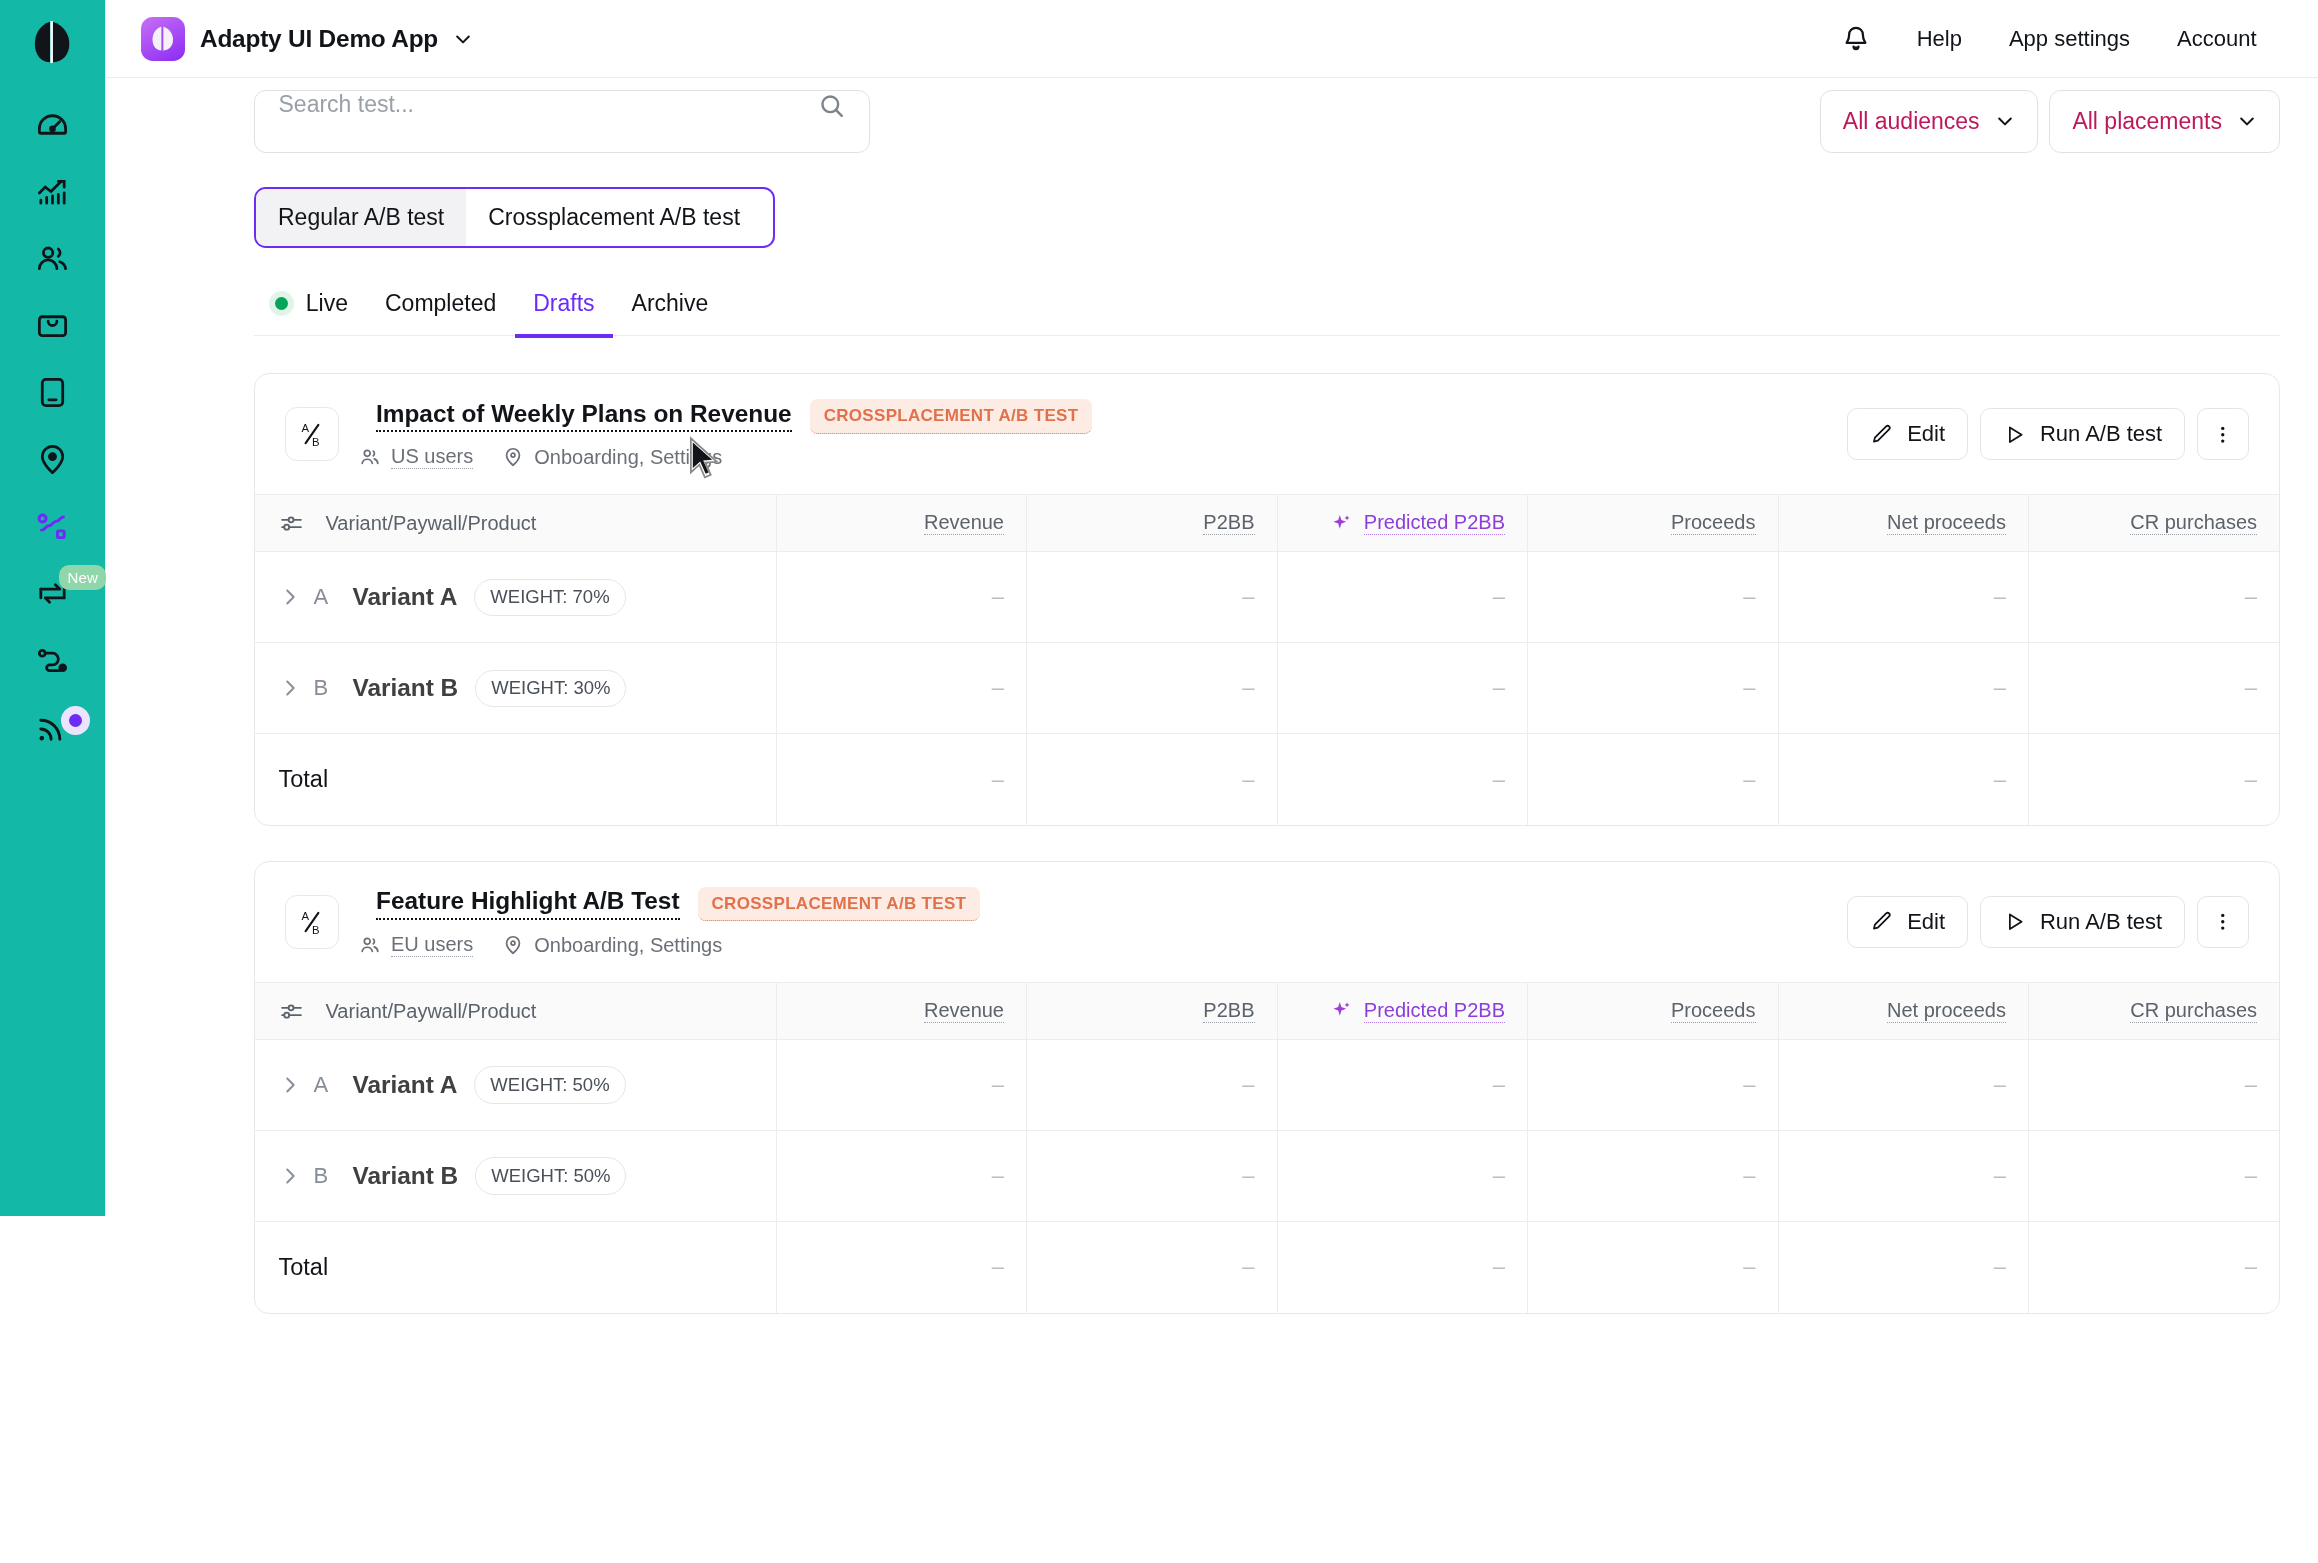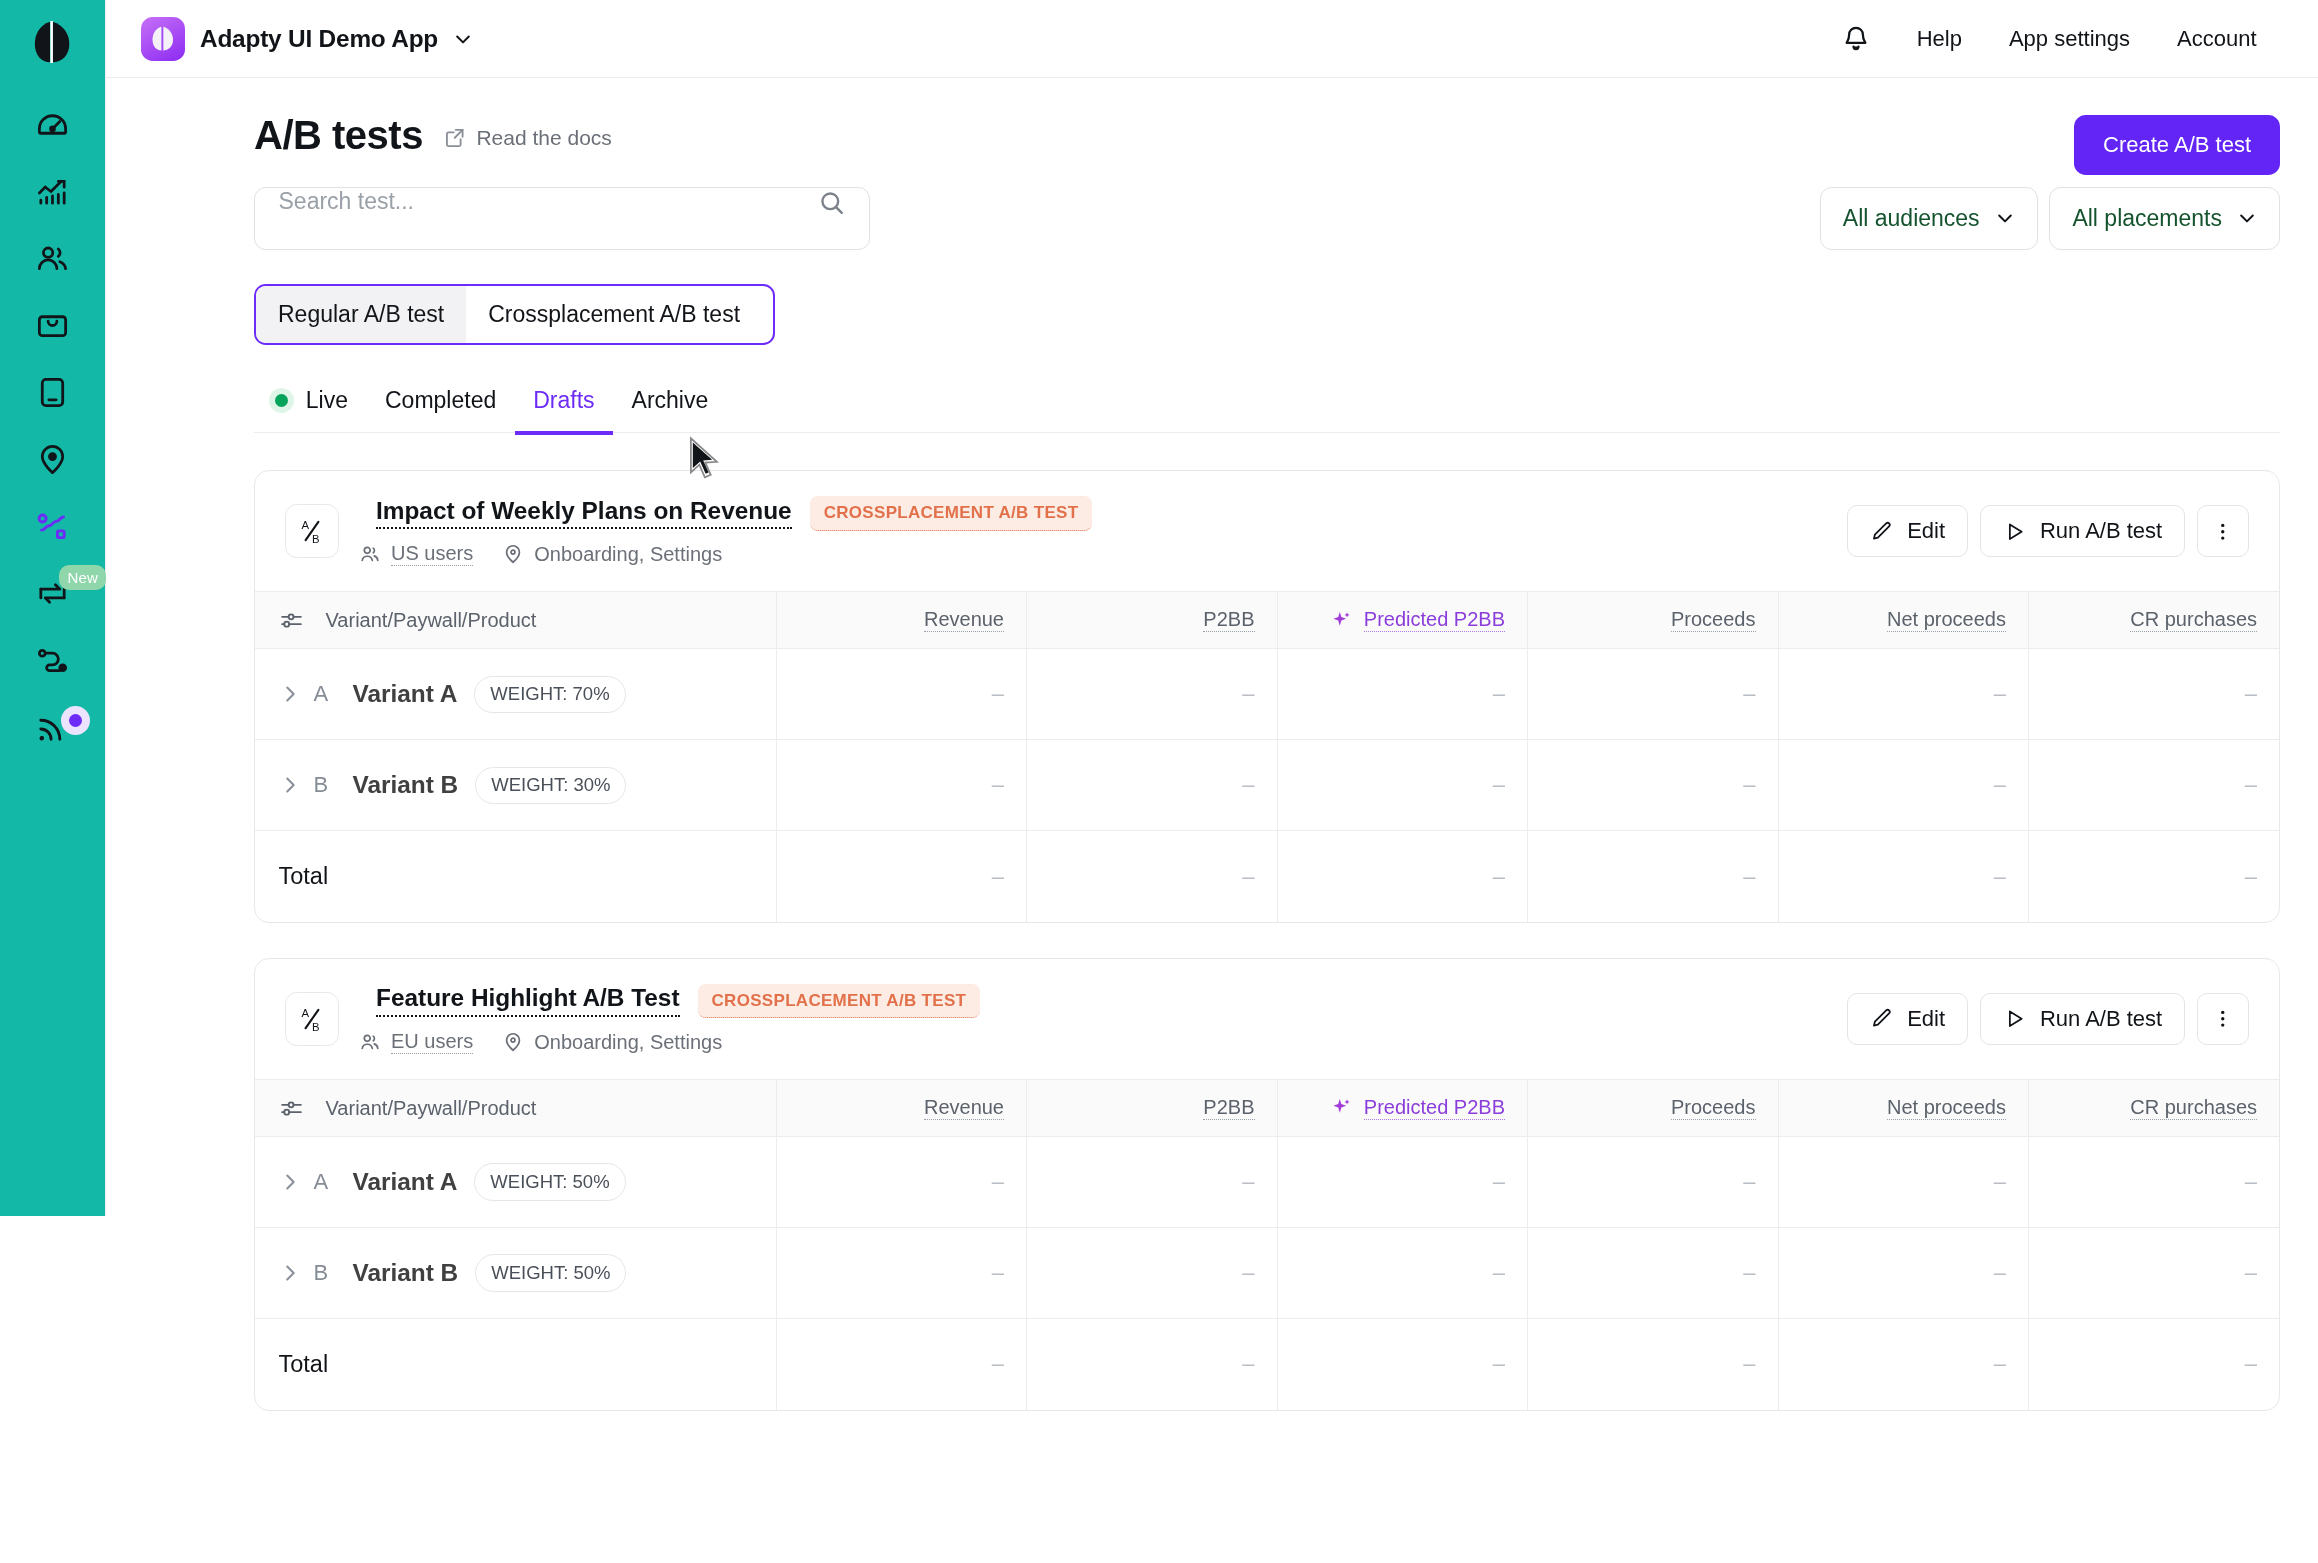--- a/index.html
+++ b/index.html
@@ -93,21 +93,21 @@
   }
   .search-box input {
     flex:1; border:none; outline:none; font-size: 23px; color:#111418;
     font-family: "Liberation Sans", sans-serif; background: transparent;
   }
   .search-box input::placeholder { color:#9aa0a8; }
   .selects { margin-left:auto; display:flex; gap: 11.8px; }
   .select-pill {
     height: 63px; border: 1.7px solid #dfe1e5; border-radius: 11.8px;
     display:flex; align-items:center; gap: 15px; padding: 0 22px;
-    font-size: 23px; color:#14532d; cursor:pointer; background:#fff; white-space: nowrap;
+    font-size: 23px; color:#be185d; cursor:pointer; background:#fff; white-space: nowrap;
   }
 
   
   .segmented {
     margin-top: 34px;
     display:inline-flex;
     border: 2.5px solid #6c2bf7; border-radius: 11.8px;
     overflow: hidden; background:#fff; width: 521px;
   }
   .seg-item {
@@ -314,32 +314,20 @@
         </svg>
       </div>
       <div class="tb-link">Help</div>
       <div class="tb-link">App settings</div>
       <div class="tb-link">Account</div>
     </div>
   </div>
 
   <div class="content">
 
-    <div class="page-head">
-      <div class="page-title">A/B tests</div>
-      <div class="docs-link">
-        <svg width="23.5" height="23.5" viewBox="0 0 24 24" fill="none" stroke="#8b9098" stroke-width="1.9" stroke-linecap="round" stroke-linejoin="round">
-          <path d="M13 4h7v7"></path>
-            <path d="M20 4l-8 8"></path>
-          <path d="M18 13.5V19a1.5 1.5 0 0 1-1.5 1.5h-11A1.5 1.5 0 0 1 4 19V8a1.5 1.5 0 0 1 1.5-1.5H11"></path>
-        </svg>
-        <span>Read the docs</span>
-      </div>
-      <button class="create-btn">Create A/B test</button>
-    </div>
 
     <div class="filter-row">
       <div class="search-box">
         <input type="text" placeholder="Search test..." style="">
         <svg width="29" height="29" viewBox="0 0 24 24" fill="none" stroke="#7d838b" stroke-width="2" stroke-linecap="round">
           <circle cx="11" cy="11" r="6.5"></circle>
             <path d="M16 16l4.5 4.5"></path>
         </svg>
       </div>
       <div class="selects">

